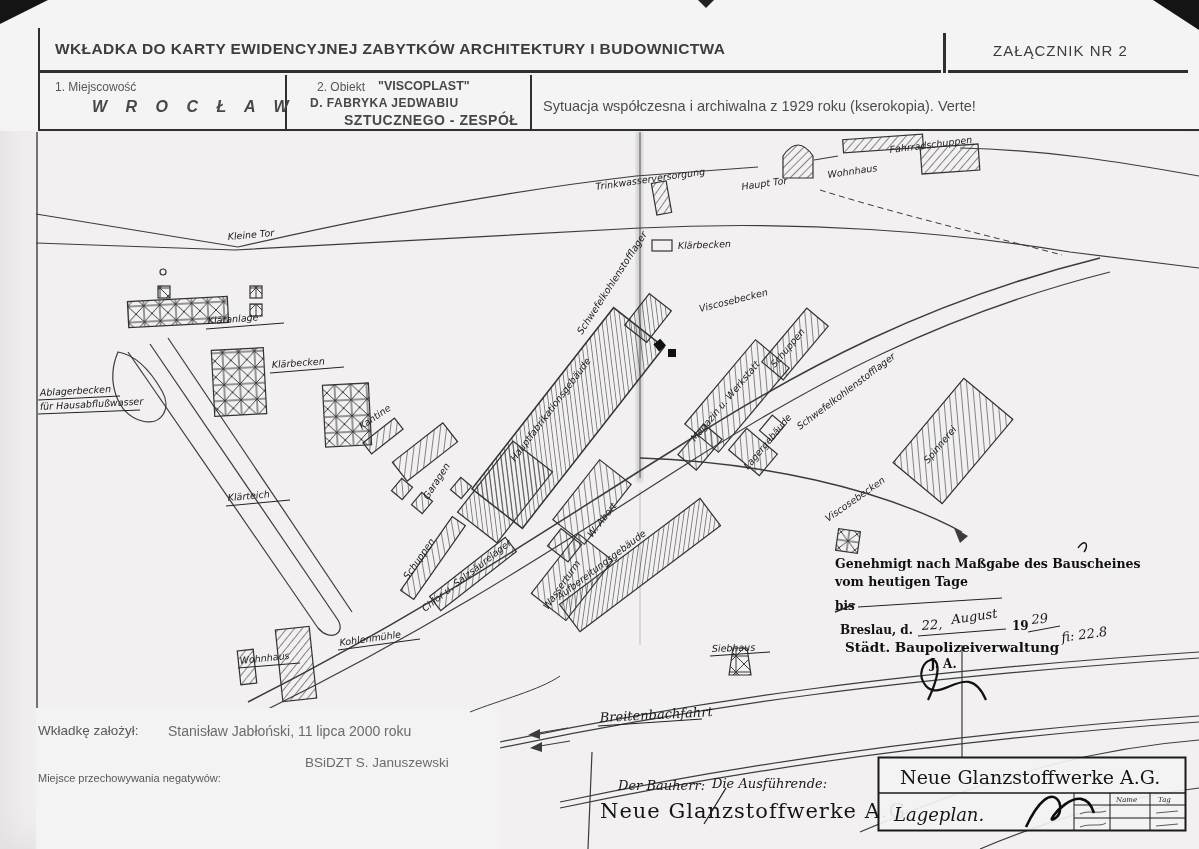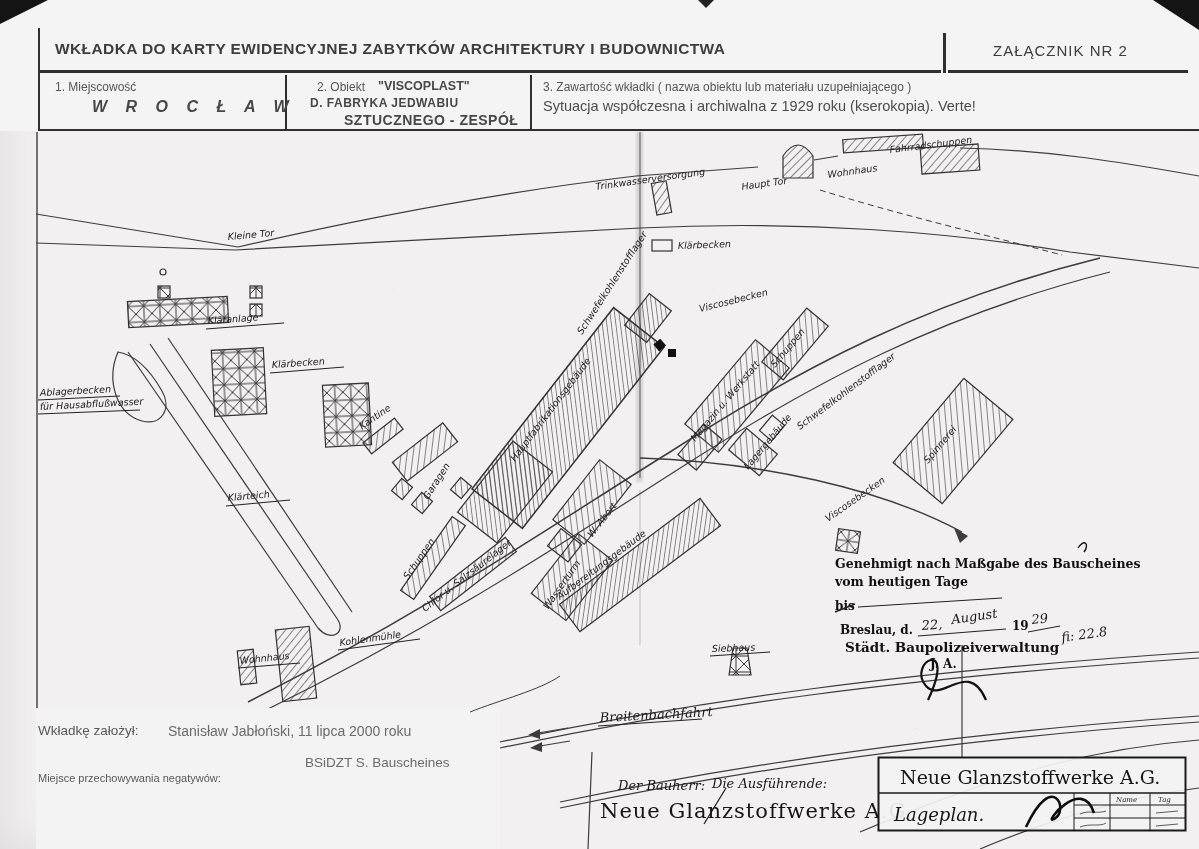--- a/index.html
+++ b/index.html
@@ -318,25 +318,24 @@
     <div class="hline" style="left:38px;top:129px;width:1161px;height:2px;"></div>
 
     <div class="flabel" style="left:55px;top:80px;">1. Miejscowość</div>
     <div class="fval wroclaw">W R O C Ł A W</div>
 
     <div class="flabel" style="left:300px;top:80px;margin-left:17px;">2. Obiekt</div>
     <div class="fval" style="left:378px;top:79px;font-size:12.5px;">"VISCOPLAST"</div>
     <div class="fval f2l1">D. FABRYKA JEDWABIU</div>
     <div class="fval f2l2">SZTUCZNEGO - ZESPÓŁ</div>
 
-    <div class="flabel" style="left:543px;top:80px;">3. Zawartość wkładki ( nazwa obiektu lub materiału uzupełniającego )</div>
     <div class="f3v">Sytuacja współczesna i archiwalna z 1929 roku (kserokopia). Verte!</div>
   </div>
 
   <div class="foot1">Wkładkę założył:</div>
   <div class="fv1">Stanisław Jabłoński, 11 lipca 2000 roku</div>
   <div class="foot2">Miejsce przechowywania negatywów:</div>
-  <div class="fv2">BSiDZT S. Bauscheines</div>
+  <div class="fv2">BSiDZT S. Januszewski</div>
 
   <div class="corner c-tl"></div>
   <div class="corner c-tr"></div>
   <div class="corner c-nub"></div>
 </div>
 
 </body></html>

